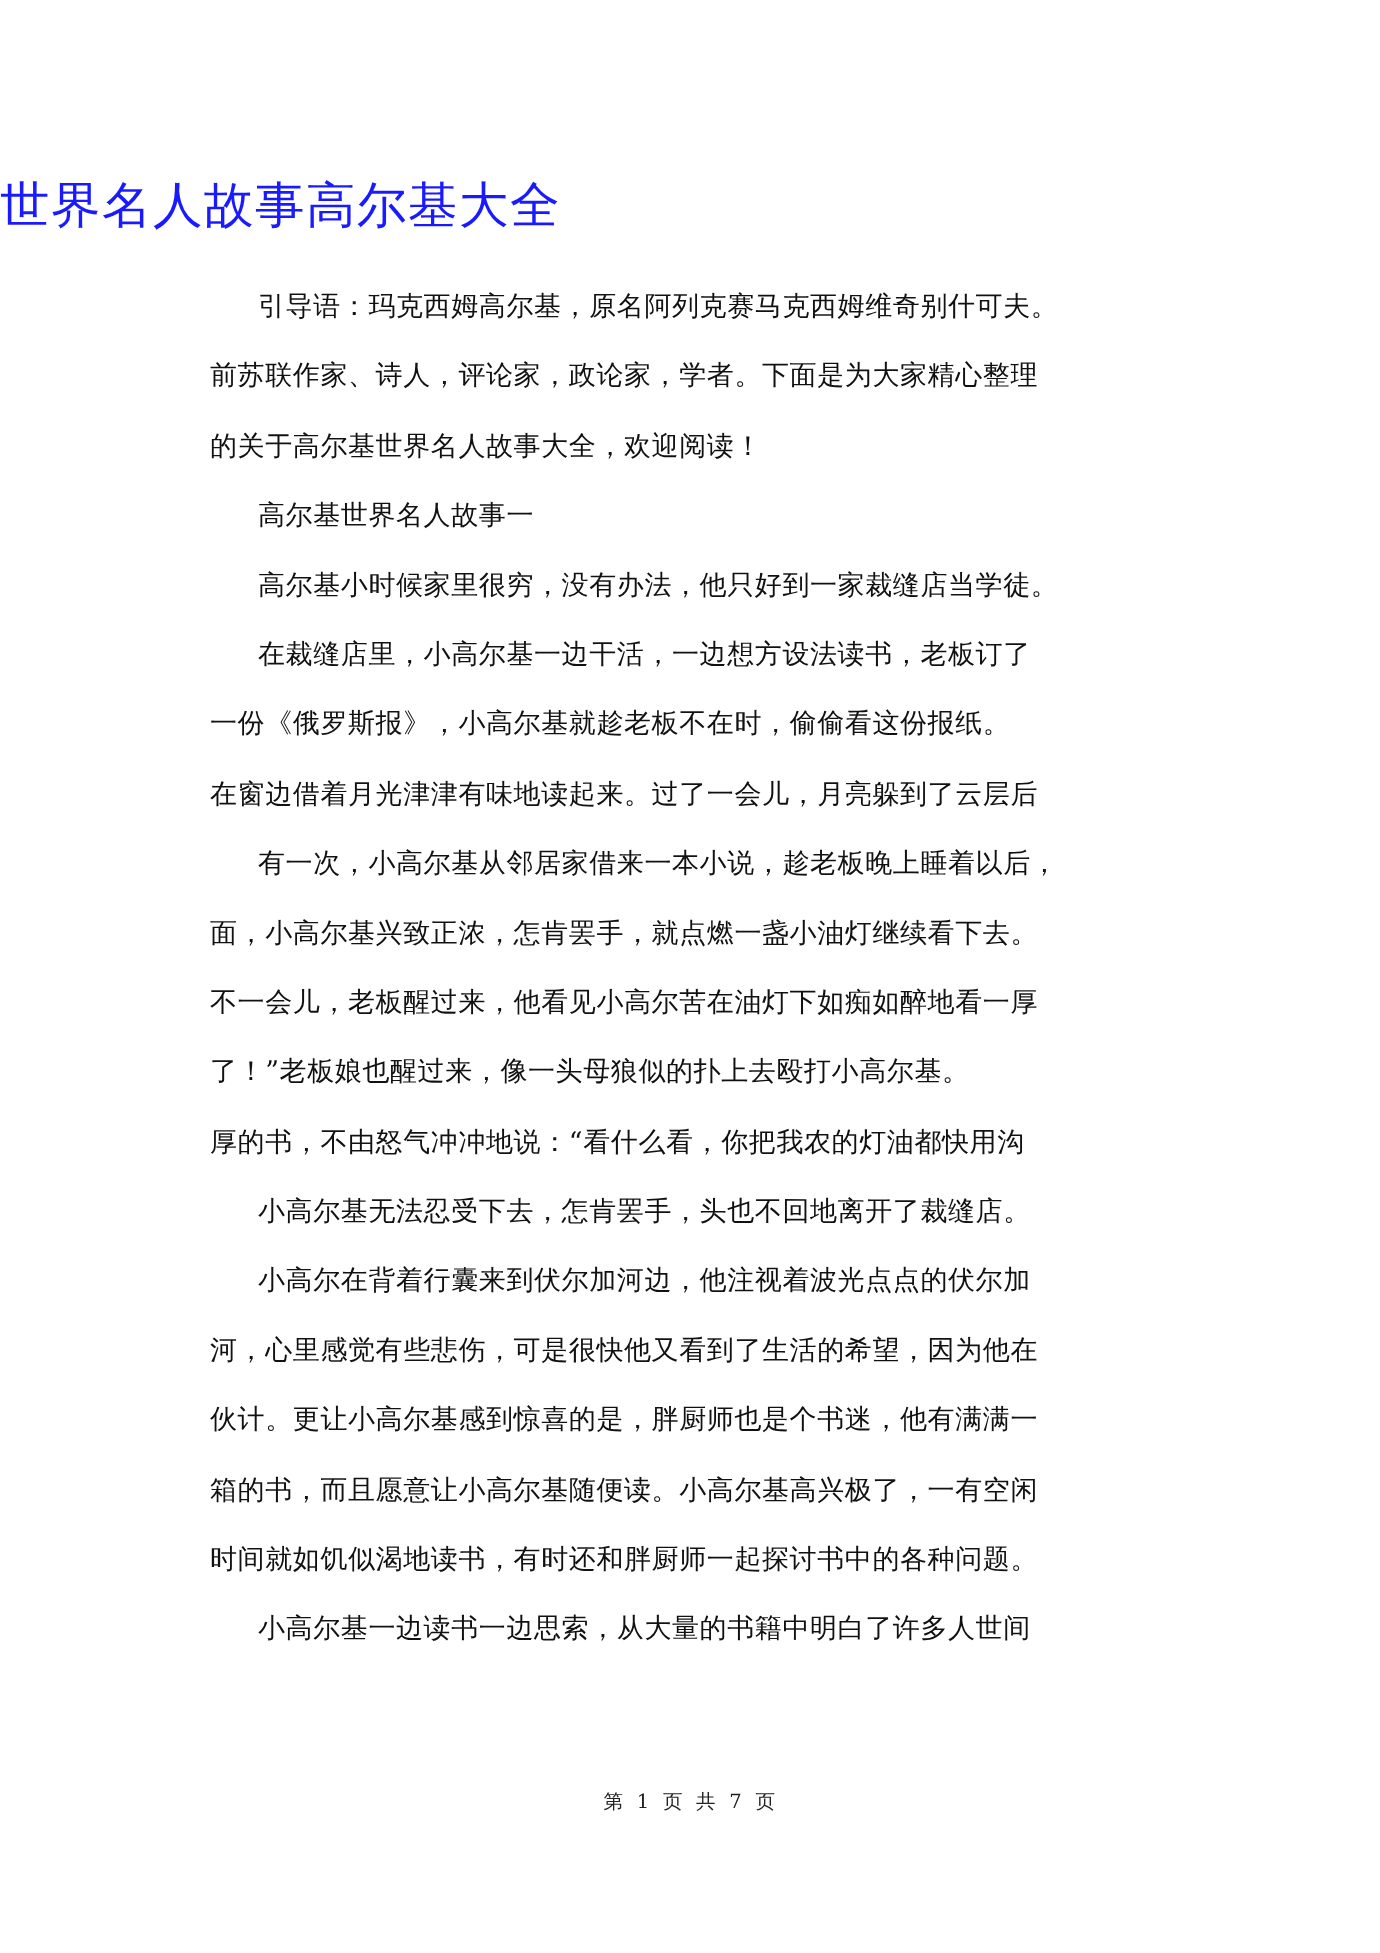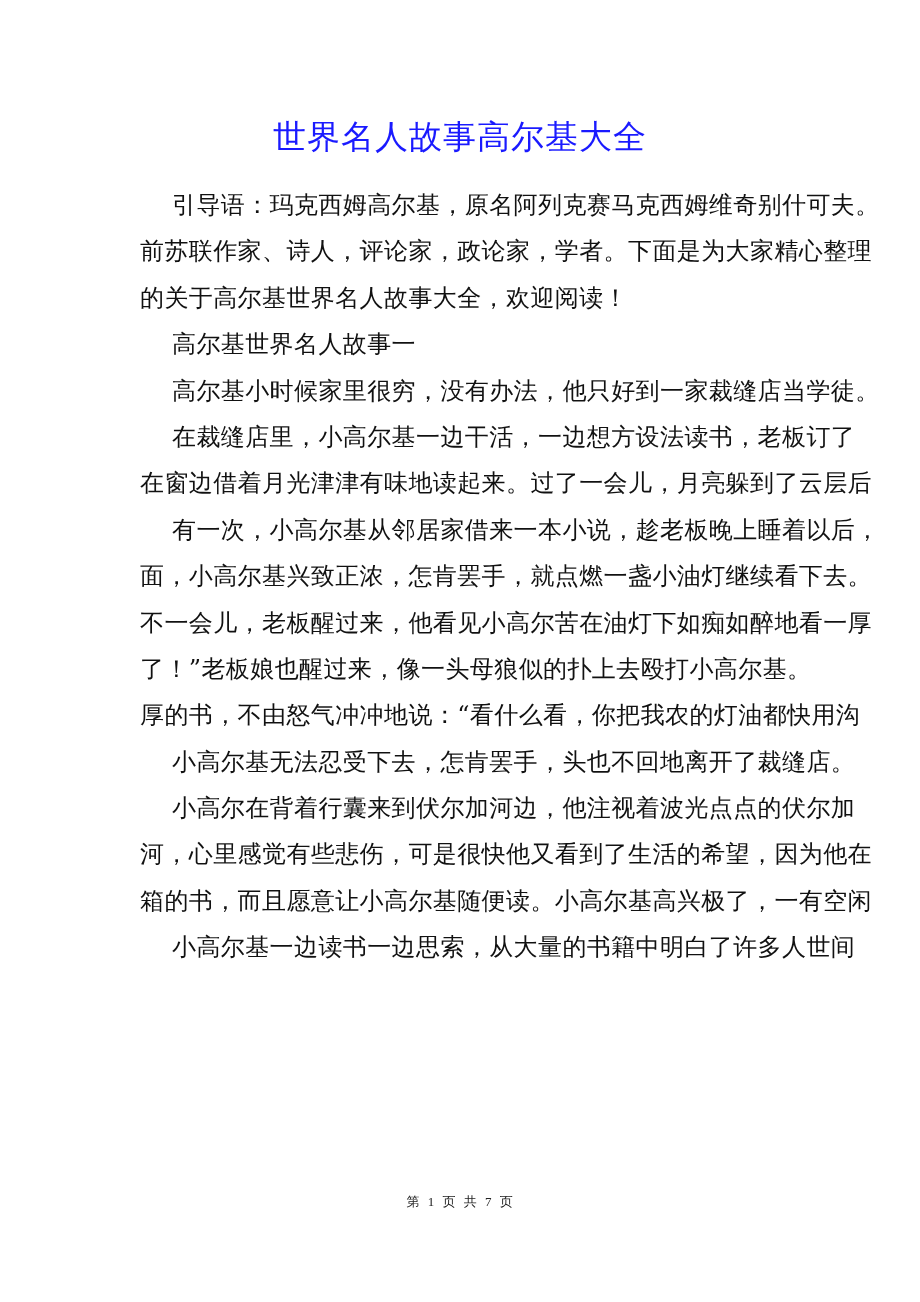--- a/index.html
+++ b/index.html
@@ -21,76 +21,78 @@
       top: 0;
       width: 920px;
       height: 1302px;
       background: #ffffff;
     }
     .title {
       position: absolute;
       left: 0;
       top: 112px;
       width: 920px;
-      text-align: center;
+      text-align: left;
       font-size: 33px;
       line-height: 50px;
       color: #1a1aff;
       letter-spacing: 1px;
     }
     .body {
       position: absolute;
       left: 140px;
       top: 182px;
       width: 660px;
     }
     .line {
       height: 46.4px;
       line-height: 46.4px;
-      font-size: 24px;
+      font-size: 18px;
       white-space: nowrap;
       letter-spacing: 0.4px;
     }
     .indent {
       padding-left: 32px;
     }
     .footer {
       position: absolute;
       left: 0;
       top: 1192px;
       width: 920px;
       text-align: center;
       font-size: 13px;
       line-height: 20px;
       color: #222222;
       letter-spacing: 1px;
       word-spacing: 3px;
-      font-family: Liberation Serif, serif;
     }
   </style>
 </head>
 <body>
 
 <div class="page">
   <div class="title">世界名人故事高尔基大全</div>
 
   <div class="body">
     <div class="line indent">引导语：玛克西姆高尔基，原名阿列克赛马克西姆维奇别什可夫。</div>
     <div class="line">前苏联作家、诗人，评论家，政论家，学者。下面是为大家精心整理</div>
     <div class="line">的关于高尔基世界名人故事大全，欢迎阅读！</div>
     <div class="line indent">高尔基世界名人故事一</div>
     <div class="line indent">高尔基小时候家里很穷，没有办法，他只好到一家裁缝店当学徒。</div>
     <div class="line indent">在裁缝店里，小高尔基一边干活，一边想方设法读书，老板订了</div>
+    <div class="line">一份《俄罗斯报》，小高尔基就趁老板不在时，偷偷看这份报纸。</div>
     <div class="line">在窗边借着月光津津有味地读起来。过了一会儿，月亮躲到了云层后</div>
     <div class="line indent">有一次，小高尔基从邻居家借来一本小说，趁老板晚上睡着以后，</div>
     <div class="line">面，小高尔基兴致正浓，怎肯罢手，就点燃一盏小油灯继续看下去。</div>
     <div class="line">不一会儿，老板醒过来，他看见小高尔苦在油灯下如痴如醉地看一厚</div>
     <div class="line">了！”老板娘也醒过来，像一头母狼似的扑上去殴打小高尔基。</div>
     <div class="line">厚的书，不由怒气冲冲地说：“看什么看，你把我农的灯油都快用沟</div>
     <div class="line indent">小高尔基无法忍受下去，怎肯罢手，头也不回地离开了裁缝店。</div>
     <div class="line indent">小高尔在背着行囊来到伏尔加河边，他注视着波光点点的伏尔加</div>
     <div class="line">河，心里感觉有些悲伤，可是很快他又看到了生活的希望，因为他在</div>
+    <div class="line">伙计。更让小高尔基感到惊喜的是，胖厨师也是个书迷，他有满满一</div>
     <div class="line">箱的书，而且愿意让小高尔基随便读。小高尔基高兴极了，一有空闲</div>
+    <div class="line">时间就如饥似渴地读书，有时还和胖厨师一起探讨书中的各种问题。</div>
     <div class="line indent">小高尔基一边读书一边思索，从大量的书籍中明白了许多人世间</div>
   </div>
 
   <div class="footer">第 1 页 共 7 页</div>
 </div>
 
 </body></html>

